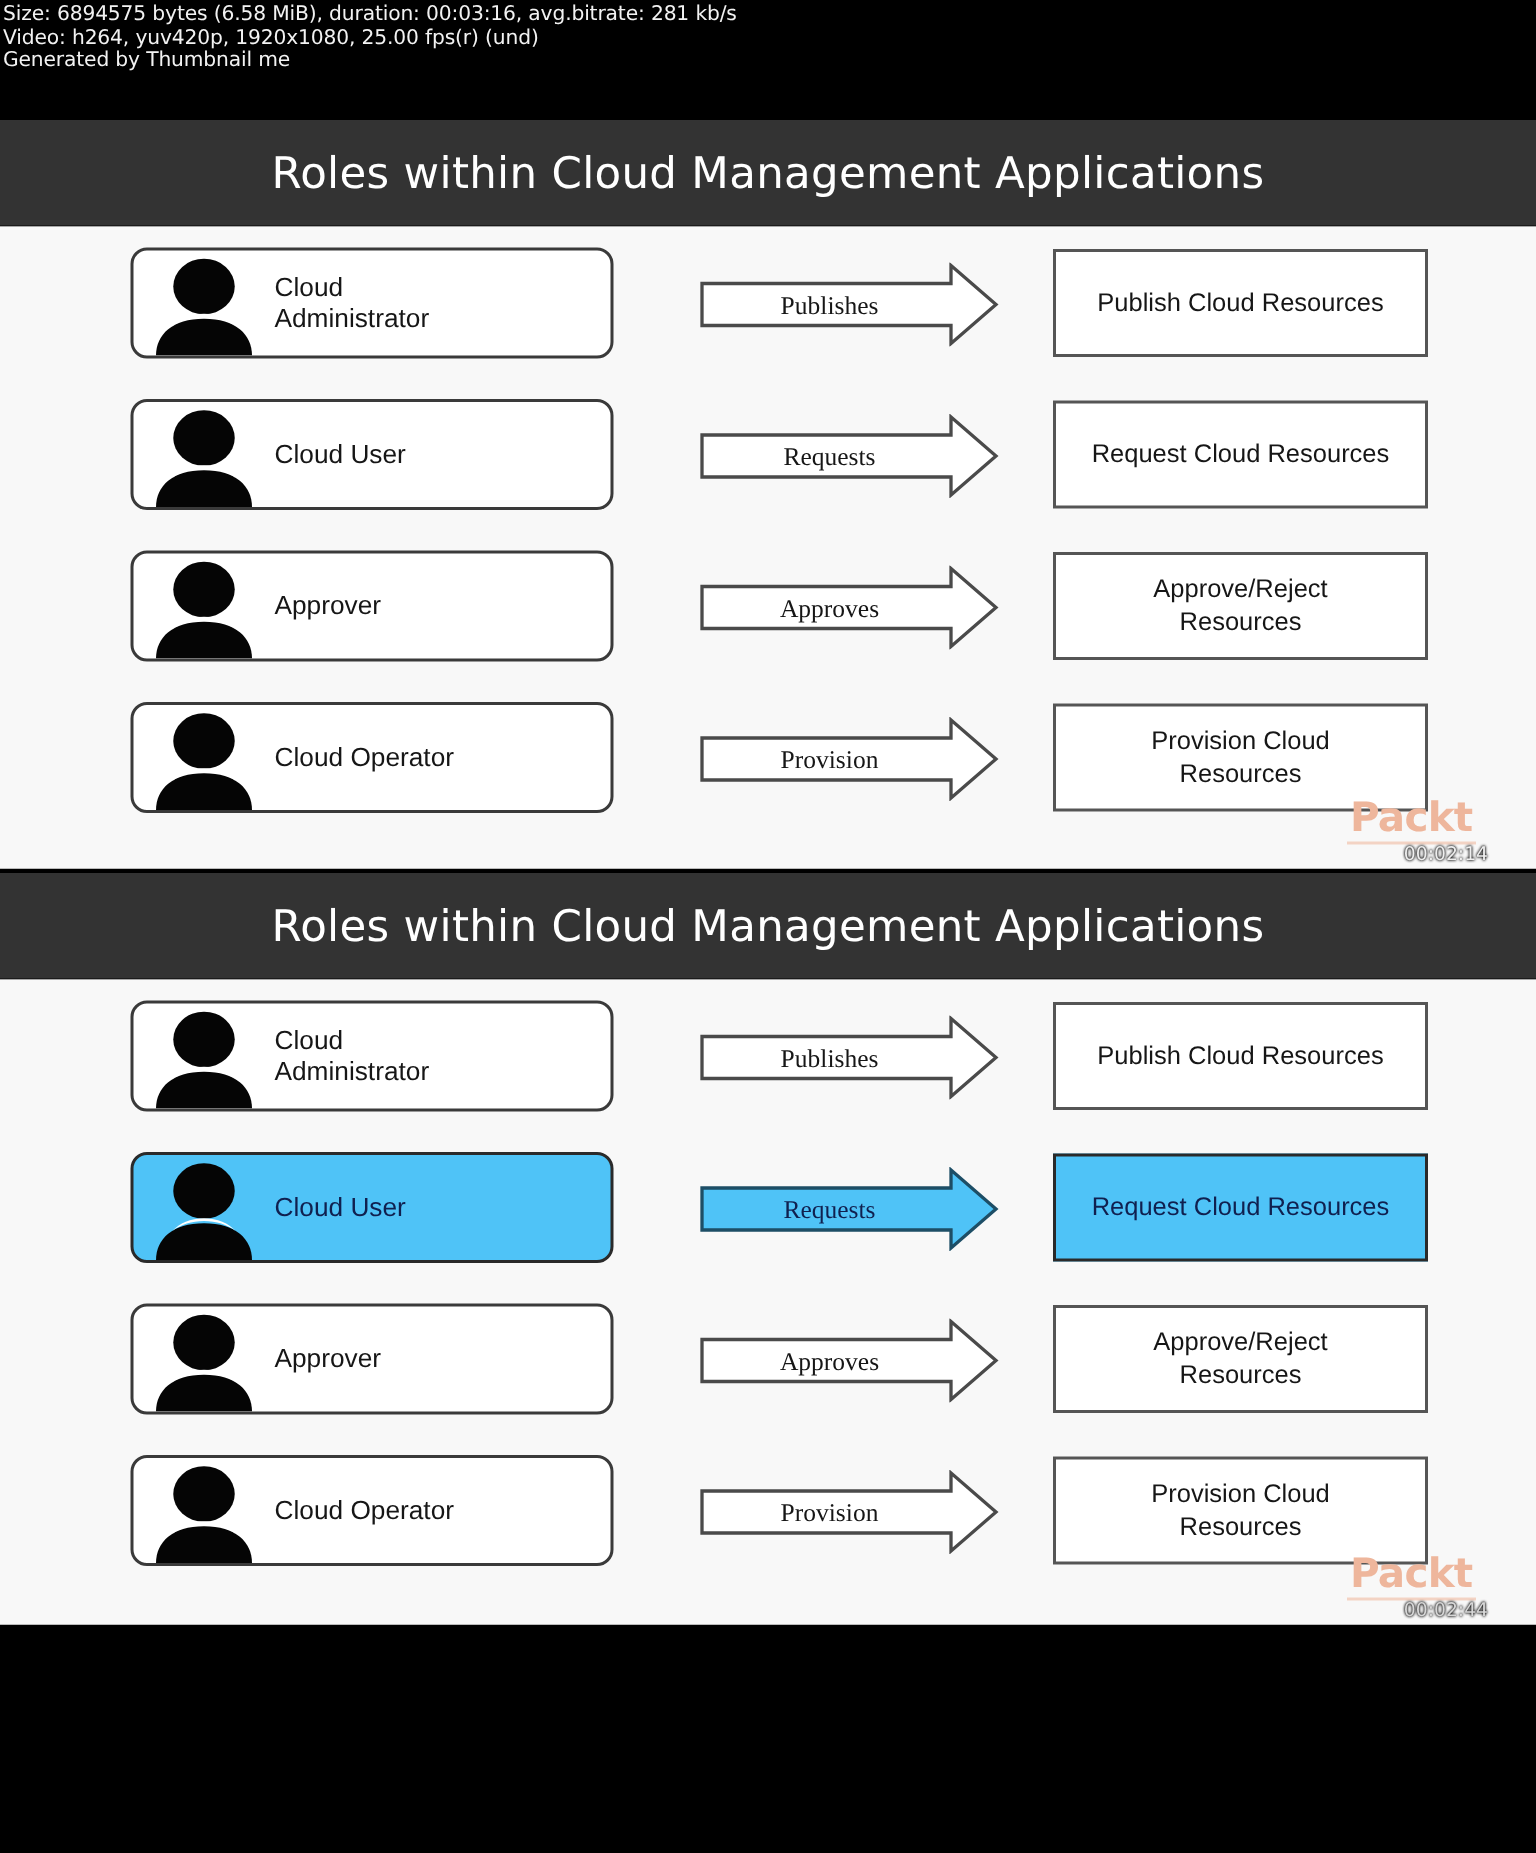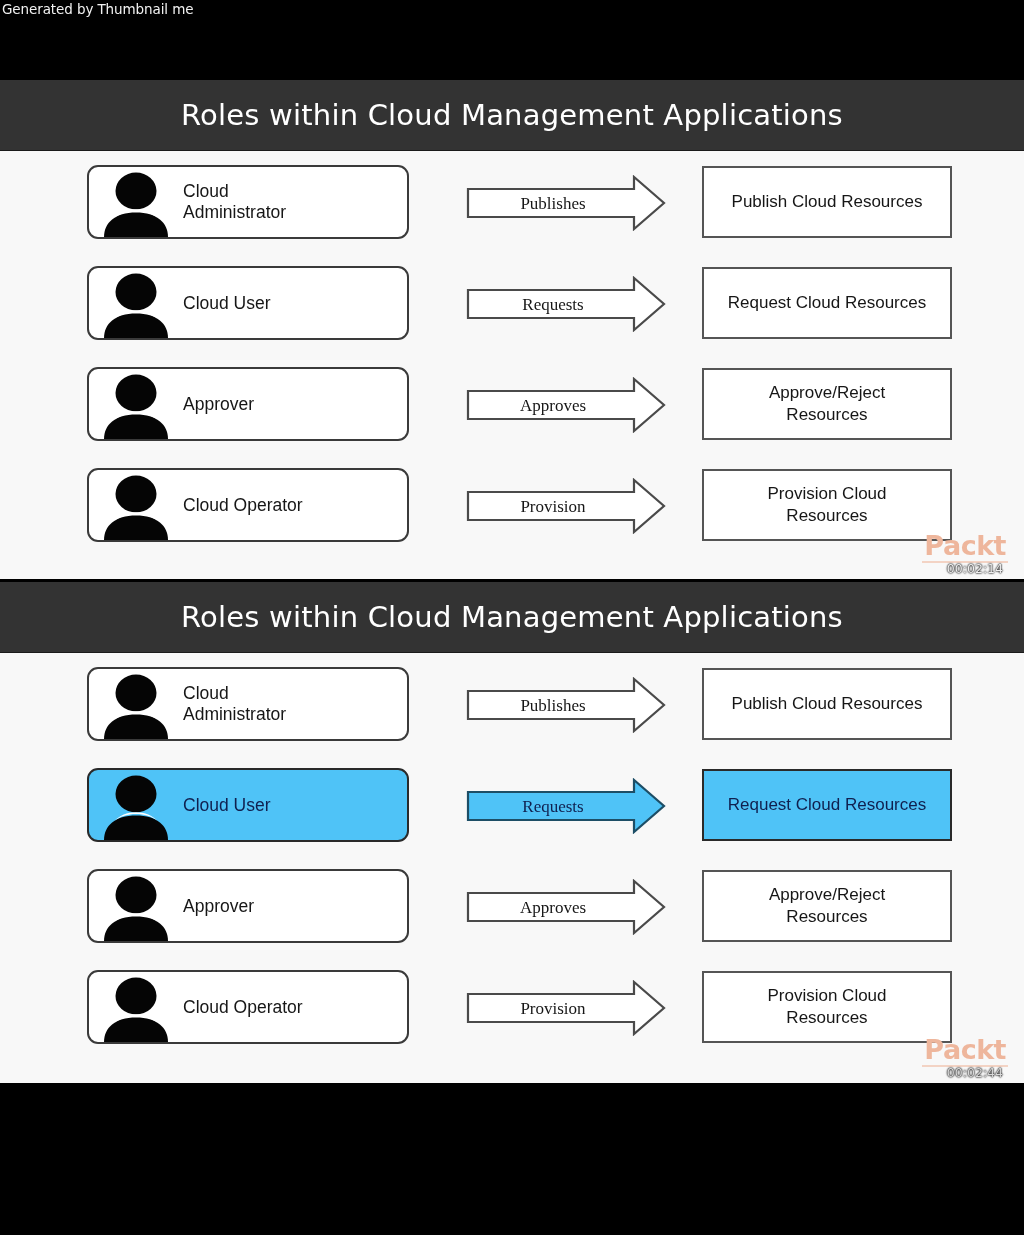--- a/index.html
+++ b/index.html
@@ -156,56 +156,58 @@
     border-color: #2a2a2a;
     color: #10204f;
   }
 
   
   .packt {
     position: absolute;
     right: 16px;
     bottom: 16px;
     width: 110px;
-    text-align: right;
+    text-align: left;
   }
   .packt-word {
     font-family: "DejaVu Sans", sans-serif;
     font-size: 27px;
     font-weight: 700;
     color: #eeb69c;
     letter-spacing: -0.5px;
     line-height: 28px;
     border-bottom: 2px solid #f3d3c4;
     display: inline-block;
     padding: 0 2px 1px 2px;
   }
   .timestamp {
     position: absolute;
-    right: 5px;
+    right: 16px;
     bottom: -13px;
     font-family: "DejaVu Sans", sans-serif;
     font-size: 12.5px;
     color: #d8d8d8;
     background: rgba(40,40,40,0.0);
     text-shadow: 0 0 2px #000, 0 0 2px #000;
     white-space: nowrap;
   }
   .slide-1 .timestamp { color: #efefef; }
 
   .band {
     height: 3px;
     background: #000000;
     width: 1024px;
   }
 </style>
 </head>
 <body>
 
 <div class="meta-header">
+  <div class="meta-line">Size: 6894575 bytes (6.58 MiB), duration: 00:03:16, avg.bitrate: 281 kb/s</div>
+  <div class="meta-line">Video: h264, yuv420p, 1920x1080, 25.00 fps(r) (und)</div>
   <div class="meta-line">Generated by Thumbnail me</div>
 </div>
 
 <div class="slide slide-1">
   <div class="slide-title-bar">
     <div class="slide-title">Roles within Cloud Management Applications</div>
   </div>
   <div class="slide-body" id="body-0">
       <div class="row" style="top: 14px;">
         <div class="role-box">

